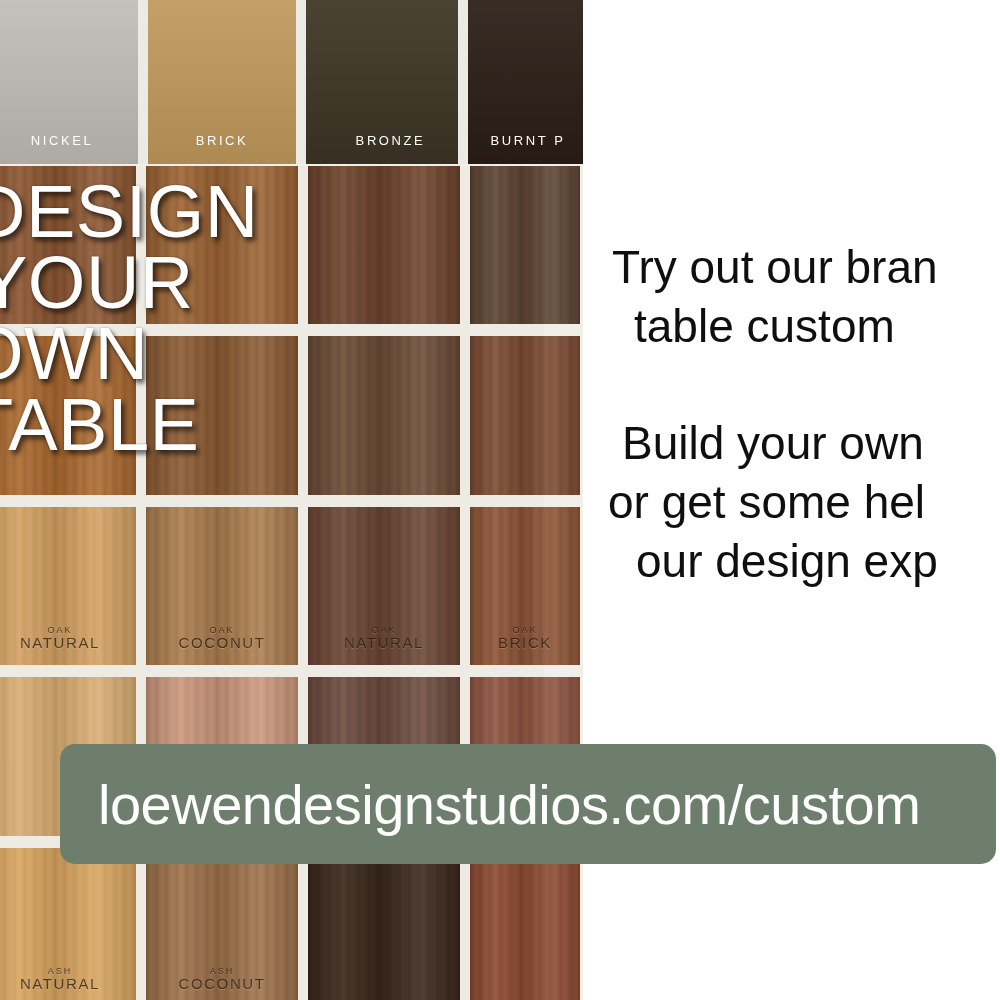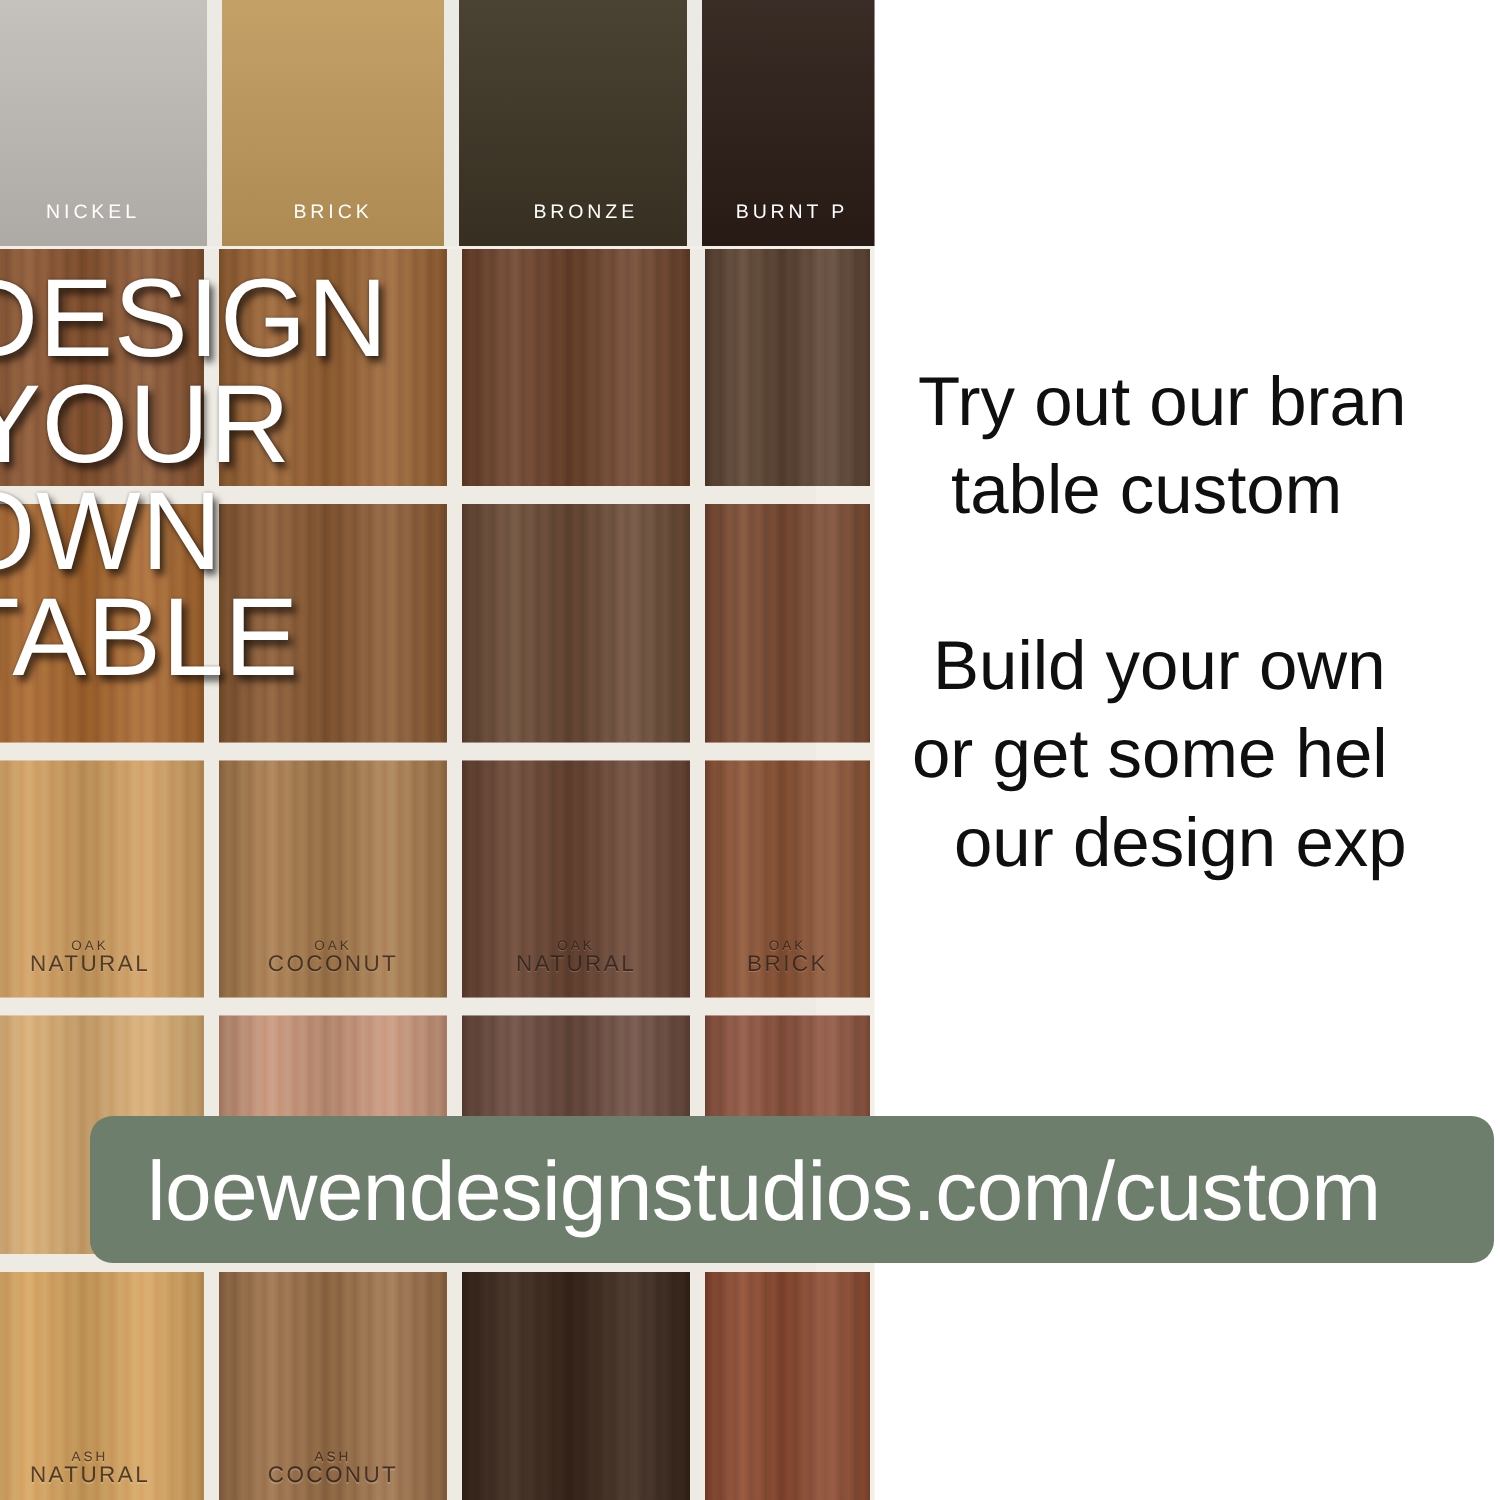--- a/index.html
+++ b/index.html
@@ -83,21 +83,21 @@
   #copy .para2{ margin-top:58px; }
   #copy .ln{ display:block; }
   #copy .c1{ margin-left:0px; }
   #copy .c2{ margin-left:22px; }
   #copy .c3{ margin-left:10px; }
   #copy .c4{ margin-left:-4px; }
   #copy .c5{ margin-left:24px; }
 
   
   #url-banner{
-    position:absolute; left:60px; top:744px; width:936px; height:98px;
+    position:absolute; left:60px; top:744px; width:936px; height:120px;
     background:#6e7e6d; border-radius:15px;
     display:flex; align-items:center; padding-left:38px;
   }
   #url-text{
     color:#ffffff; font-size:56px; letter-spacing:-.5px; white-space:nowrap;
     font-weight:400;
   }
 </style>
 </head>
 <body>

